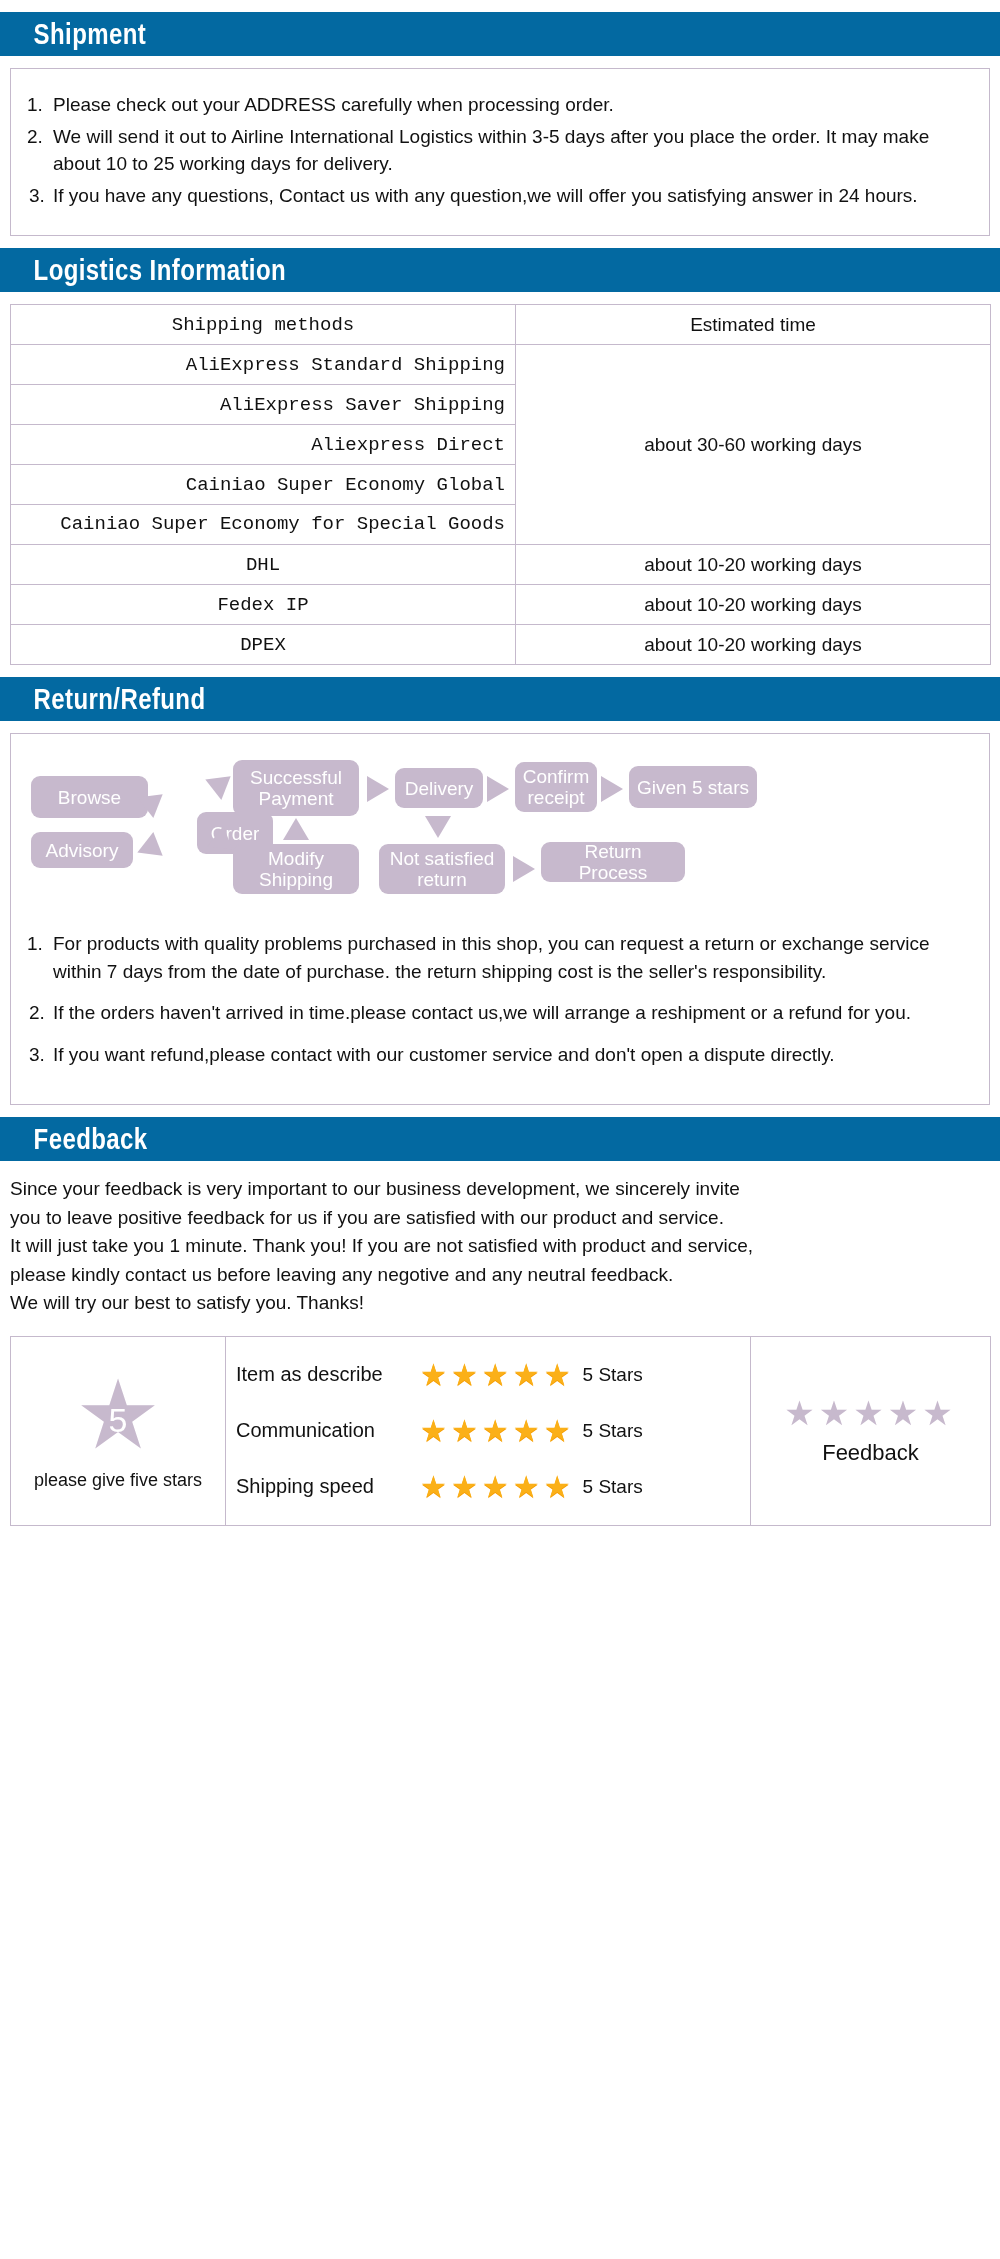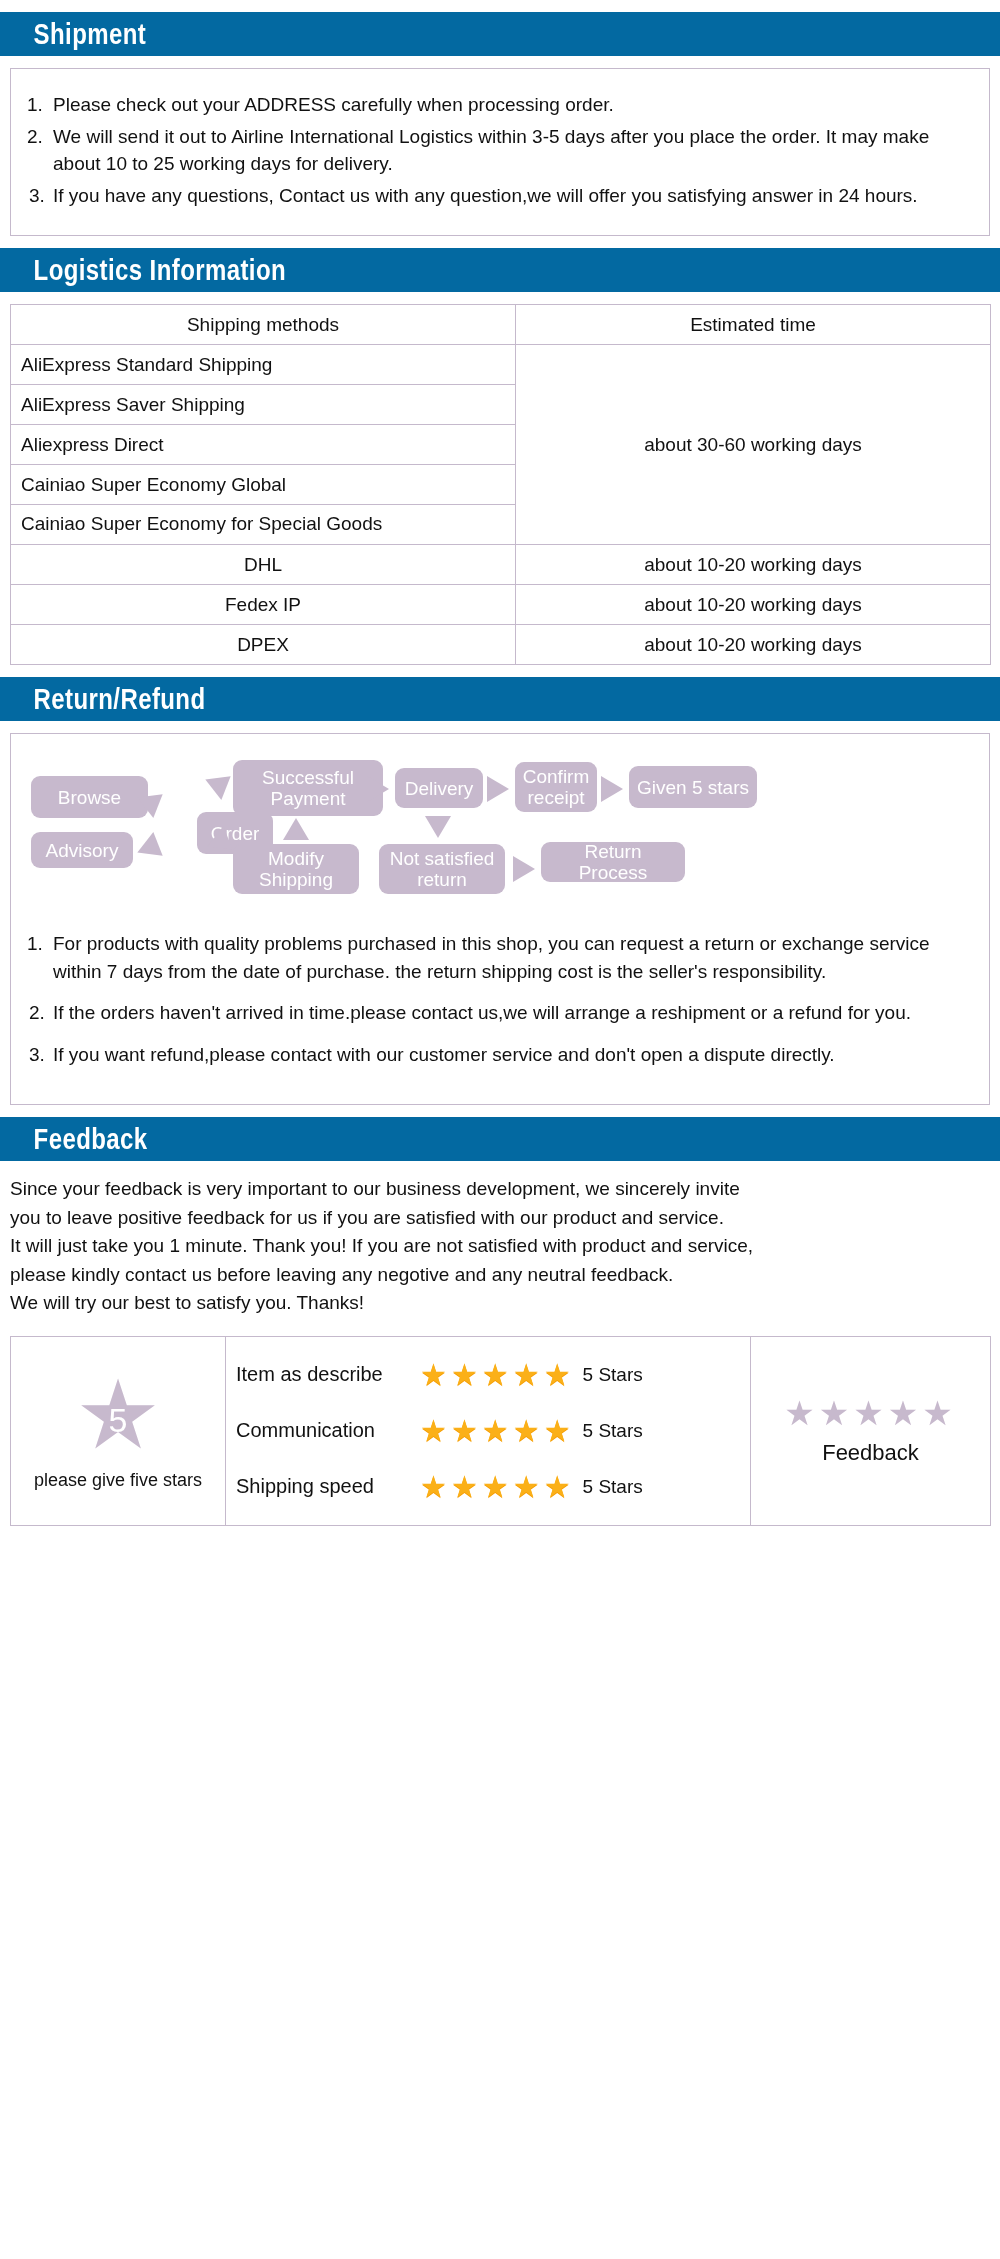--- a/index.html
+++ b/index.html
@@ -68,24 +68,24 @@
     margin:12px 10px 0 10px;
     table-layout:fixed;
   }
   table.logi td{
     border:1px solid #c5b9cc;
     font-size:19px;
     height:40px;
     padding:4px 10px;
     box-sizing:border-box;
   }
-  table.logi td.m{width:505px;}
+  table.logi td.m{width:505px;font-family:Liberation Mono, monospace;}
   table.logi td.t{width:475px;text-align:center;}
   td.center{text-align:center;}
-  td.left{text-align:left;padding-left:24px;}
+  td.left{text-align:right;padding-left:24px;}
   td.two-line{line-height:1.2;}
 
   
   .flow{
     position:relative;
     height:160px;
     margin:14px 10px 0 10px;
   }
   .fbox{
     position:absolute;
@@ -225,21 +225,21 @@
 
       <div class="fbox" style="left:10px;  top:28px; width:117px; height:42px;">Browse</div>
       <div class="arrow ar-ur" style="left:122px; top:40px;"></div>
 
       <div class="fbox" style="left:176px; top:64px; width:76px;  height:42px;">Order</div>
 
       <div class="fbox" style="left:10px;  top:84px; width:102px; height:36px;">Advisory</div>
       <div class="arrow ar-dr" style="left:122px; top:88px;"></div>
 
       <div class="arrow ar-ur" style="left:190px; top:22px;"></div>
-      <div class="fbox" style="left:212px; top:12px; width:150px; height:56px;">Successful Payment</div>
+      <div class="fbox" style="left:212px; top:12px; width:126px; height:56px;">Successful Payment</div>
 
       <div class="arrow ar-r" style="left:346px; top:28px;"></div>
       <div class="fbox" style="left:374px; top:20px; width:88px;  height:40px;">Delivery</div>
 
       <div class="arrow ar-r" style="left:466px; top:28px;"></div>
       <div class="fbox" style="left:494px; top:14px; width:82px;  height:50px;">Confirm receipt</div>
 
       <div class="arrow ar-r" style="left:580px; top:28px;"></div>
       <div class="fbox" style="left:608px; top:18px; width:128px; height:42px;">Given 5 stars</div>
 

